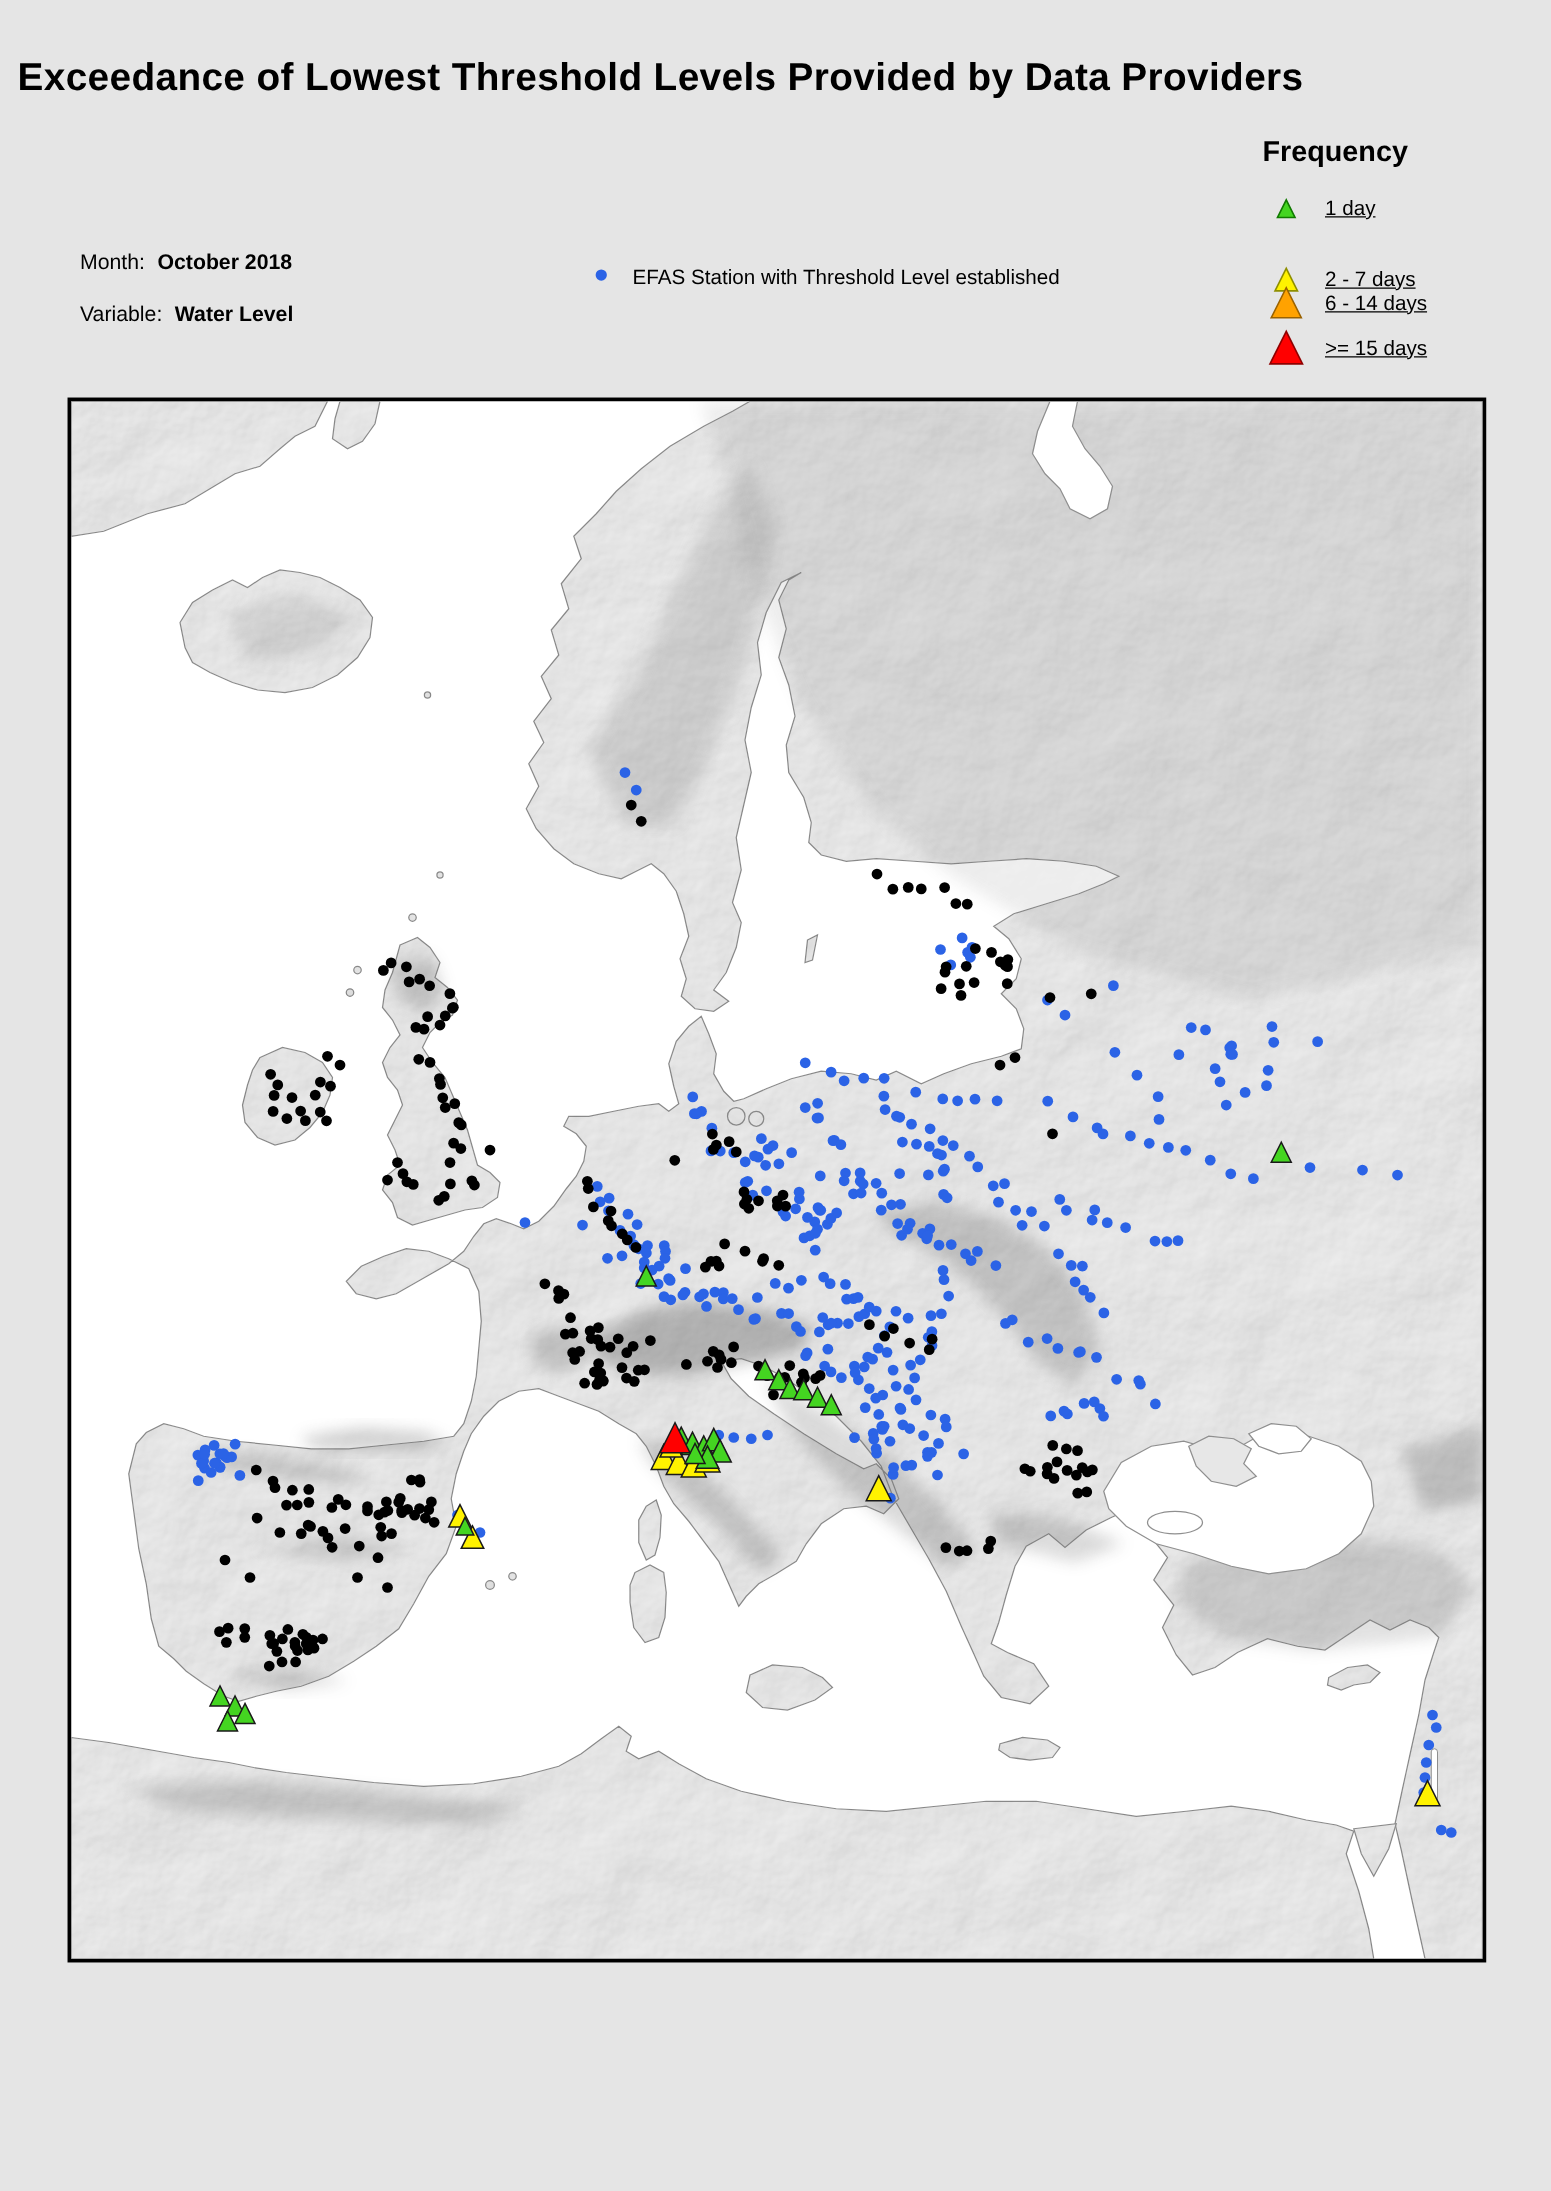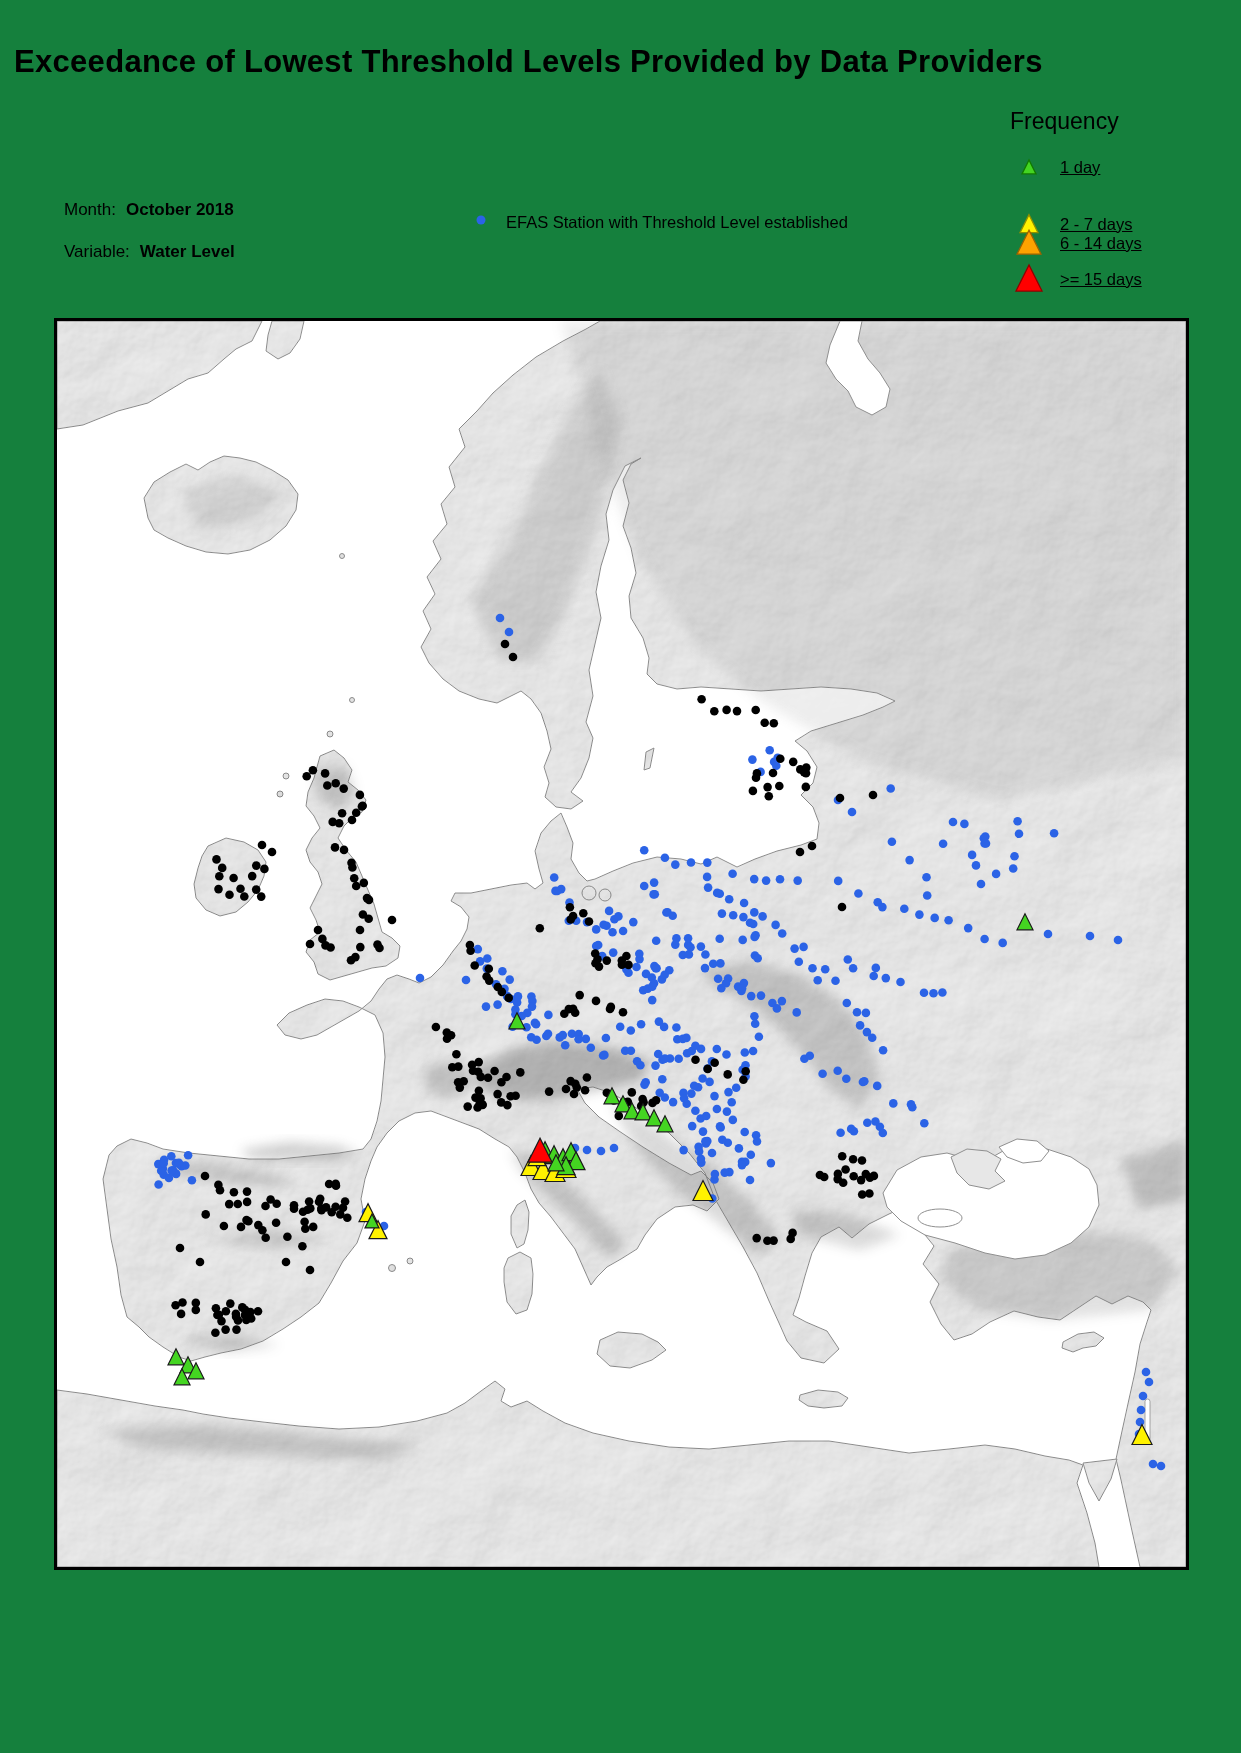--- a/index.html
+++ b/index.html
@@ -1,24 +1,24 @@
 <!DOCTYPE html>
 <html><head>
 <meta charset="utf-8">
 <style>
   html,body{margin:0;padding:0;background:#fff;}
-  .page{position:relative;width:1241px;height:1753px;background:#15803d;overflow:hidden;
+  .page{position:relative;width:1241px;height:1753px;background:#e5e5e5;overflow:hidden;
         font-family:"Liberation Sans", sans-serif;color:#000;}
   .title{position:absolute;left:14px;top:44px;font-size:31px;font-weight:bold;letter-spacing:.3px;white-space:nowrap;}
   .meta-row{position:absolute;left:64px;font-size:17px;white-space:nowrap;}
   .meta-row .val{font-weight:bold;margin-left:10px;}
   .sta-row{position:absolute;display:flex;align-items:flex-end;font-size:16.5px;white-space:nowrap;}
   .sta-row svg{flex:0 0 auto;}
   .sta-row .lbl{margin-left:14px;}
-  .freq-title{position:absolute;left:1010px;top:108px;font-size:23px;font-weight:normal;}
+  .freq-title{position:absolute;left:1010px;top:108px;font-size:23px;font-weight:bold;}
   .freq-row{position:absolute;left:1007px;display:flex;align-items:center;font-size:16.5px;white-space:nowrap;}
   .freq-row svg{flex:0 0 auto;}
   .freq-row .lbl{margin-left:9px;text-decoration:underline;}
   .map-frame{position:absolute;left:54px;top:318px;width:1129px;height:1246px;border:3px solid #000;background:#fff;}
   .map-frame svg{display:block;width:100%;height:100%;}
 </style>
 </head>
 <body>
 
 <div class="page">

